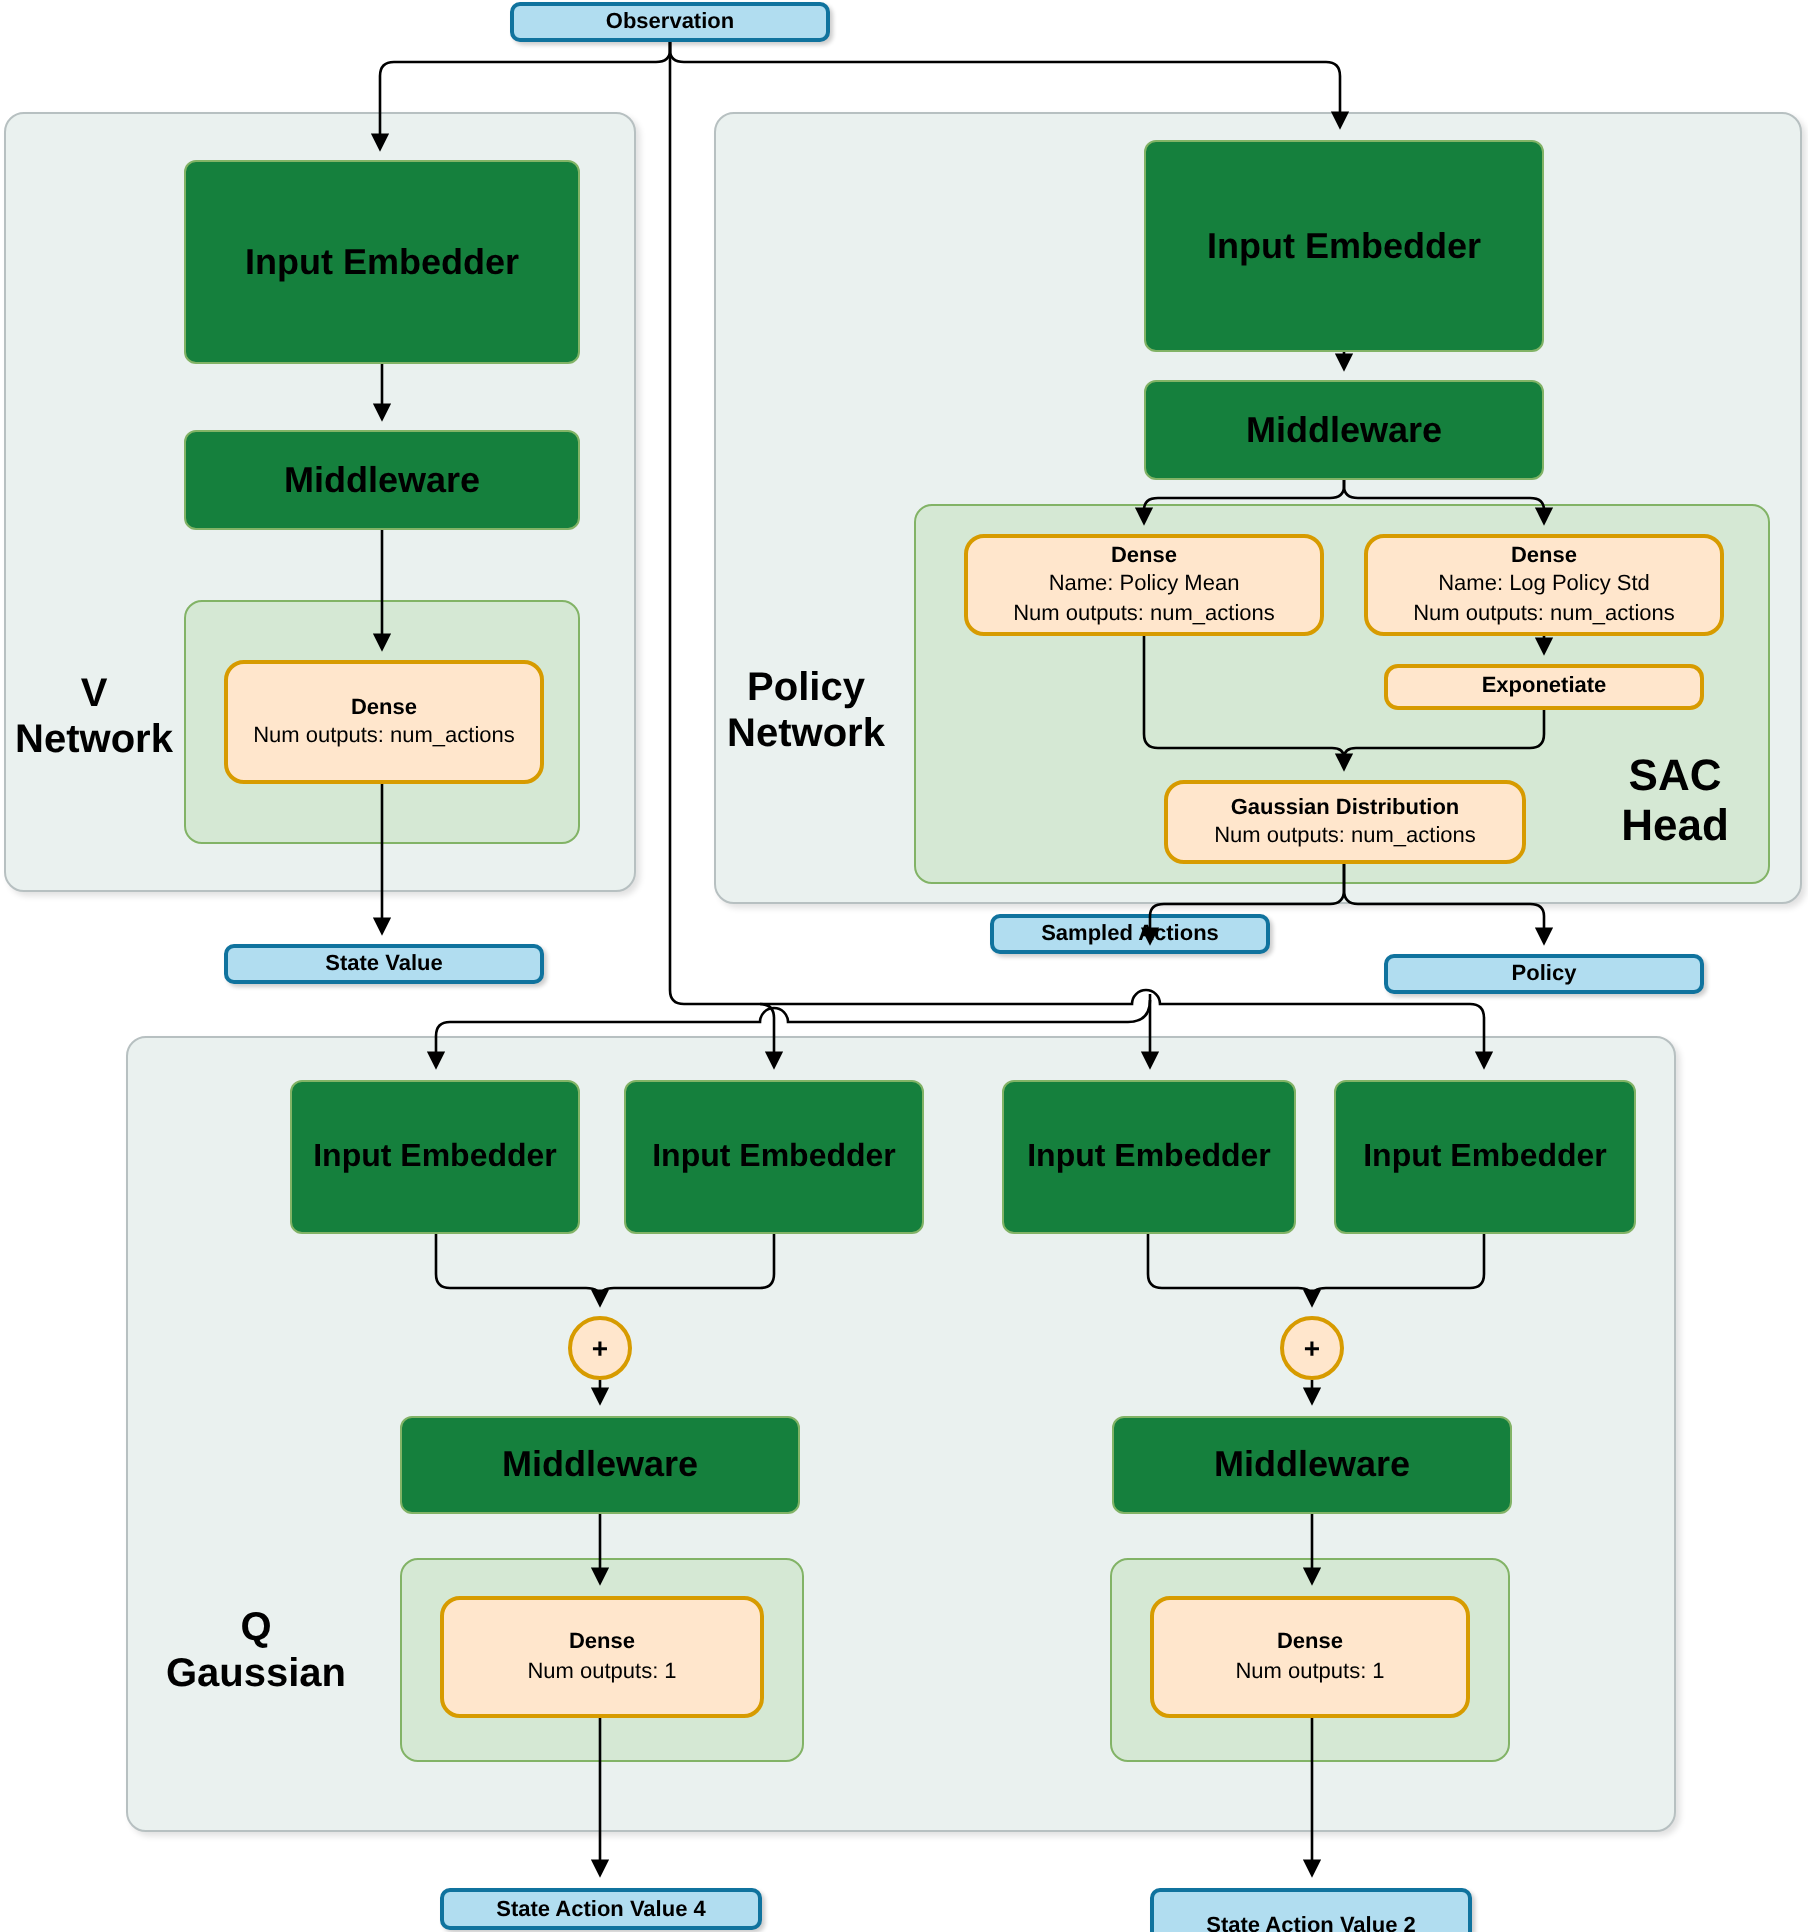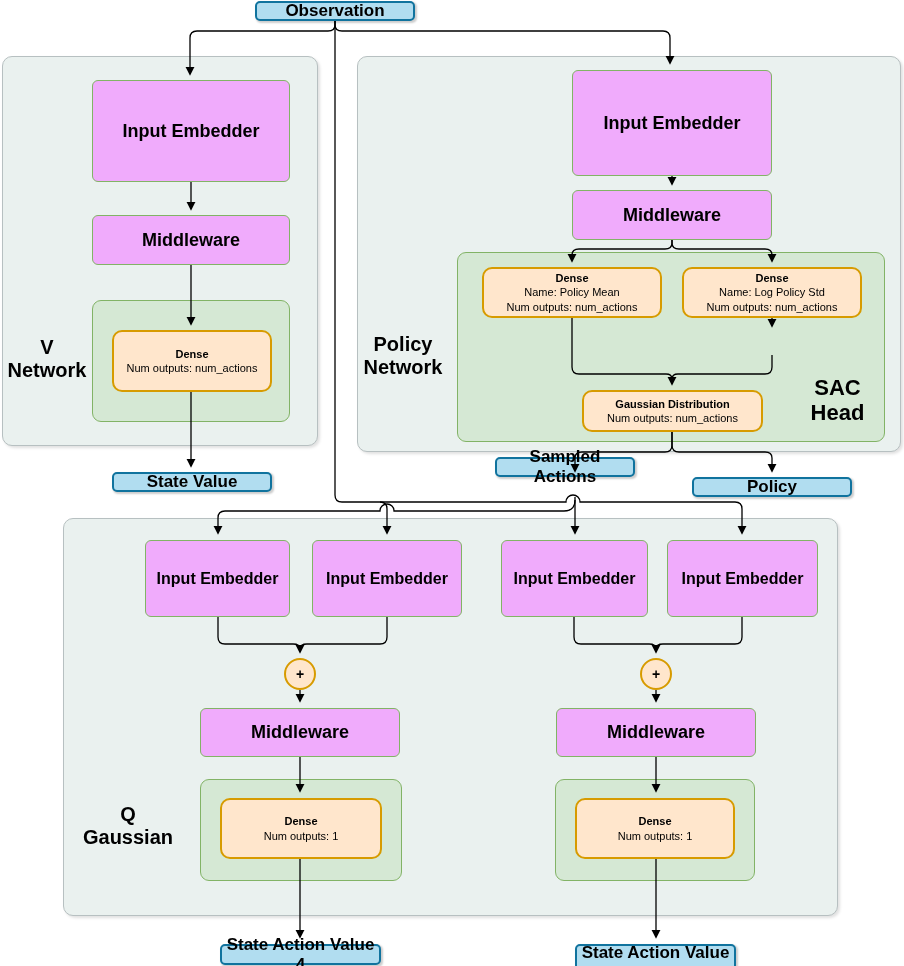--- a/index.html
+++ b/index.html
@@ -3,31 +3,31 @@
 <meta charset="utf-8">
 <style>
   html,body{margin:0;padding:0;background:#ffffff;}
   body{font-family:"Liberation Sans","DejaVu Sans",sans-serif;color:#000;}
   .canvas{position:relative;width:904px;height:966px;background:#fff;overflow:hidden;}
   .wires{position:absolute;left:0;top:0;width:904px;height:966px;z-index:10;pointer-events:none;}
   .abs{position:absolute;box-sizing:border-box;}
   .container{background:#eaf1ef;border:1px solid #b7c0c1;border-radius:10px;
              box-shadow:2px 2px 3px rgba(0,0,0,0.12);z-index:1;}
   .subcontainer{background:#d5e8d4;border:1.5px solid #82b366;border-radius:9px;z-index:2;}
-  .box-green{background:#f0abfc;border:1.5px solid #82b366;border-radius:6px;z-index:3;
+  .box-green{background:#15803d;border:1.5px solid #82b366;border-radius:6px;z-index:3;
              display:flex;align-items:center;justify-content:center;
              font-weight:bold;font-size:18px;text-align:center;}
   .box-green.sm{font-size:16px;}
   .box-orange{background:#ffe6cc;border:2px solid #d79b00;border-radius:10px;z-index:4;
               display:flex;flex-direction:column;align-items:center;justify-content:center;
               font-size:11px;line-height:1.3;text-align:center;}
   .box-orange .t-title{font-weight:bold;}
   .box-blue{background:#b1ddf0;border:2px solid #10739e;border-radius:5px;z-index:5;
             display:flex;align-items:center;justify-content:center;
-            font-weight:bold;font-size:17px;text-align:center;
+            font-weight:bold;font-size:11px;text-align:center;
             box-shadow:1.5px 1.5px 2px rgba(0,0,0,0.2);}
   .net-label{font-weight:bold;font-size:20px;line-height:1.15;text-align:center;z-index:6;}
   .net-label.sm{font-size:22px;}
   .plus-circle{width:32px;height:32px;border-radius:50%;background:#ffe6cc;border:2px solid #d79b00;
                display:flex;align-items:center;justify-content:center;
                font-weight:bold;font-size:14px;z-index:4;}
 </style>
 </head>
 <body>
 
@@ -83,20 +83,23 @@
   <div class="abs box-orange" style="left:482px;top:267px;width:180px;height:51px;">
     <span class="t-title">Dense</span>
     <span>Name: Policy Mean</span>
     <span>Num outputs: num_actions</span>
   </div>
   <div class="abs box-orange" style="left:682px;top:267px;width:180px;height:51px;">
     <span class="t-title">Dense</span>
     <span>Name: Log Policy Std</span>
     <span>Num outputs: num_actions</span>
   </div>
+  <div class="abs box-orange" style="left:692px;top:332px;width:160px;height:23px;border-radius:7px;">
+    <span class="t-title">Exponetiate</span>
+  </div>
   <div class="abs box-orange" style="left:582px;top:390px;width:181px;height:42px;">
     <span class="t-title">Gaussian Distribution</span>
     <span>Num outputs: num_actions</span>
   </div>
   <div class="abs box-blue" style="left:495px;top:457px;width:140px;height:20px;">
     <span>Sampled Actions</span>
   </div>
   <div class="abs box-blue" style="left:692px;top:477px;width:160px;height:20px;">
     <span>Policy</span>
   </div>

